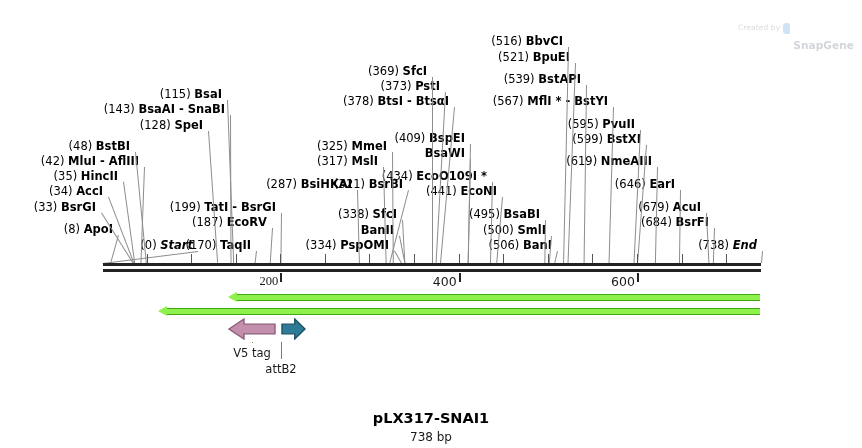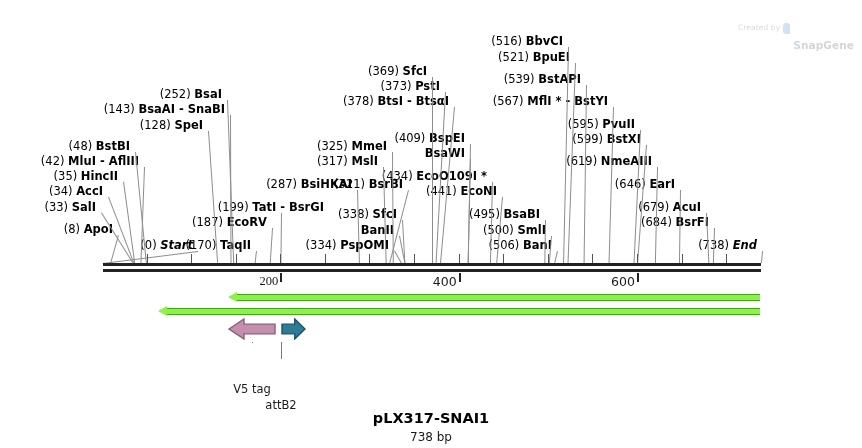--- a/index.html
+++ b/index.html
@@ -133,21 +133,20 @@
     position: absolute;
     height: 22px;
   }
   .feat svg { display: block; }
   .feat-label {
     position: absolute;
     font-size: 11.5px;
     color: #1a1a1a;
     white-space: nowrap;
     text-align: center;
-    margin-top: 36px;
   }
   .feat-tick {
     position: absolute;
     width: 1px;
     background: #7a7a7a;
   }
 
   
   .title {
     position: absolute;
@@ -172,31 +171,31 @@
 
 <div class="wm">
   <span class="wm-created">Created by</span>
   <span class="wm-logo"></span>
   <span class="wm-name">SnapGene</span>
 </div>
 
 <div id="sites-layer">
     <div class="lbl" style="left: 193px; top: 245px; transform: translate(-100%, -50%);"><span class="pos">(0)</span> <span class="enz ital">Start</span></div>
     <div class="lbl" style="left: 113px; top: 229px; transform: translate(-100%, -50%);"><span class="pos">(8)</span> <span class="enz">ApoI</span></div>
-    <div class="lbl" style="left: 96px; top: 207px; transform: translate(-100%, -50%);"><span class="pos">(33)</span> <span class="enz">SalI</span></div>
+    <div class="lbl" style="left: 96px; top: 207px; transform: translate(-100%, -50%);"><span class="pos">(33)</span> <span class="enz">BsrGI</span></div>
     <div class="lbl" style="left: 103px; top: 191px; transform: translate(-100%, -50%);"><span class="pos">(34)</span> <span class="enz">AccI</span></div>
     <div class="lbl" style="left: 118px; top: 176px; transform: translate(-100%, -50%);"><span class="pos">(35)</span> <span class="enz">HincII</span></div>
     <div class="lbl" style="left: 139px; top: 161px; transform: translate(-100%, -50%);"><span class="pos">(42)</span> <span class="enz">MluI - AflIII</span></div>
     <div class="lbl" style="left: 130px; top: 146px; transform: translate(-100%, -50%);"><span class="pos">(48)</span> <span class="enz">BstBI</span></div>
     <div class="lbl" style="left: 203px; top: 125px; transform: translate(-100%, -50%);"><span class="pos">(128)</span> <span class="enz">SpeI</span></div>
     <div class="lbl" style="left: 225px; top: 109px; transform: translate(-100%, -50%);"><span class="pos">(143)</span> <span class="enz">BsaAI - SnaBI</span></div>
-    <div class="lbl" style="left: 222px; top: 94px; transform: translate(-100%, -50%);"><span class="pos">(252)</span> <span class="enz">BsaI</span></div>
+    <div class="lbl" style="left: 222px; top: 94px; transform: translate(-100%, -50%);"><span class="pos">(115)</span> <span class="enz">BsaI</span></div>
     <div class="lbl" style="left: 251px; top: 245px; transform: translate(-100%, -50%);"><span class="pos">(170)</span> <span class="enz">TaqII</span></div>
     <div class="lbl" style="left: 267px; top: 222px; transform: translate(-100%, -50%);"><span class="pos">(187)</span> <span class="enz">EcoRV</span></div>
-    <div class="lbl" style="left: 276px; top: 207px; transform: translate(-100%, -50%); margin-left: 48px;"><span class="pos">(199)</span> <span class="enz">TatI - BsrGI</span></div>
+    <div class="lbl" style="left: 276px; top: 207px; transform: translate(-100%, -50%);"><span class="pos">(199)</span> <span class="enz">TatI - BsrGI</span></div>
     <div class="lbl" style="left: 352px; top: 184px; transform: translate(-100%, -50%);"><span class="pos">(287)</span> <span class="enz">BsiHKAI</span></div>
     <div class="lbl" style="left: 378px; top: 161px; transform: translate(-100%, -50%);"><span class="pos">(317)</span> <span class="enz">MslI</span></div>
     <div class="lbl" style="left: 403px; top: 184px; transform: translate(-100%, -50%);"><span class="pos">(321)</span> <span class="enz">BsrBI</span></div>
     <div class="lbl" style="left: 387px; top: 146px; transform: translate(-100%, -50%);"><span class="pos">(325)</span> <span class="enz">MmeI</span></div>
     <div class="lbl" style="left: 389px; top: 245px; transform: translate(-100%, -50%);"><span class="pos">(334)</span> <span class="enz">PspOMI</span></div>
     <div class="lbl" style="left: 394px; top: 230px; transform: translate(-100%, -50%);"><span class="enz">BanII</span></div>
     <div class="lbl" style="left: 397px; top: 214px; transform: translate(-100%, -50%);"><span class="pos">(338)</span> <span class="enz">SfcI</span></div>
     <div class="lbl" style="left: 427px; top: 71px; transform: translate(-100%, -50%);"><span class="pos">(369)</span> <span class="enz">SfcI</span></div>
     <div class="lbl" style="left: 440px; top: 86px; transform: translate(-100%, -50%);"><span class="pos">(373)</span> <span class="enz">PstI</span></div>
     <div class="lbl" style="left: 449px; top: 101px; transform: translate(-100%, -50%);"><span class="pos">(378)</span> <span class="enz">BtsI - BtsαI</span></div>

